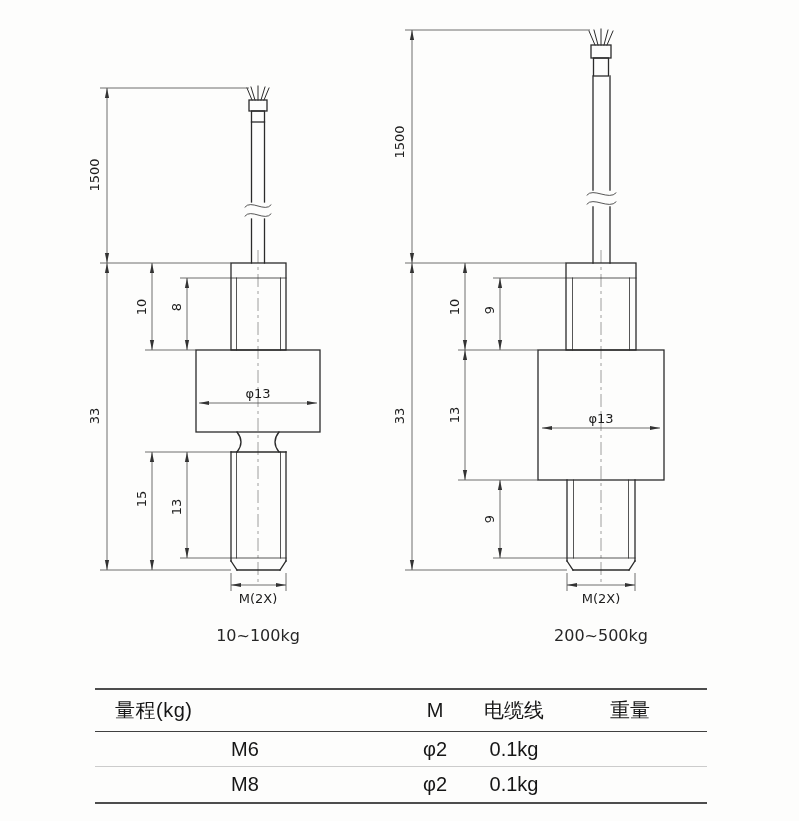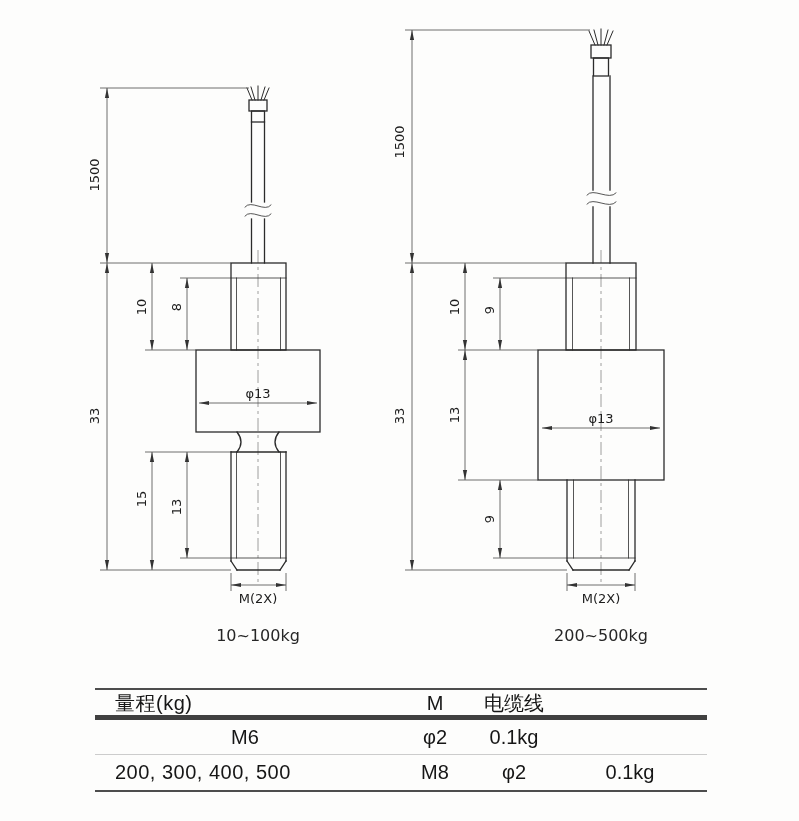--- a/index.html
+++ b/index.html
@@ -39,21 +39,21 @@
     border-bottom: 2px solid #4d4d4d;
     color: #161616;
     font-size: 20px;
   }
   .t-row {
     display: grid;
     grid-template-columns: 300px 80px 78px 154px;
     align-items: center;
     height: 35px;
   }
-  .t-row.t-head { height: 30px; border-bottom: 5px solid #404040; }
+  .t-row.t-head { height: 42px; border-bottom: 1px solid #404040; }
   .t-row.t-mid  { border-bottom: 1px solid #cccccc; }
   .t-row > div { text-align: center; white-space: nowrap; }
   .t-row > .c-range { text-align: left; padding-left: 20px; letter-spacing: 0.5px; }
 </style>
 </head>
 <body>
 
 <div class="canvas">
 
   <svg width="799" height="672" viewBox="0 0 799 672">
@@ -229,27 +229,27 @@
         <text class="cap" text-anchor="middle" x="601" y="641">200~500kg</text>
       </g>
     </g>
   </svg>
 
   <div class="spec-table">
     <div class="t-row t-head">
       <div class="c-range">量程(kg)</div>
       <div>M</div>
       <div>电缆线</div>
+      <div>重量</div>
     </div>
     <div class="t-row t-mid">
       <div>M6</div>
       <div>φ2</div>
       <div>0.1kg</div>
     </div>
     <div class="t-row">
-      <div class="c-range">200, 300, 400, 500</div>
       <div>M8</div>
       <div>φ2</div>
       <div>0.1kg</div>
     </div>
   </div>
 
 </div>
 
 </body></html>

